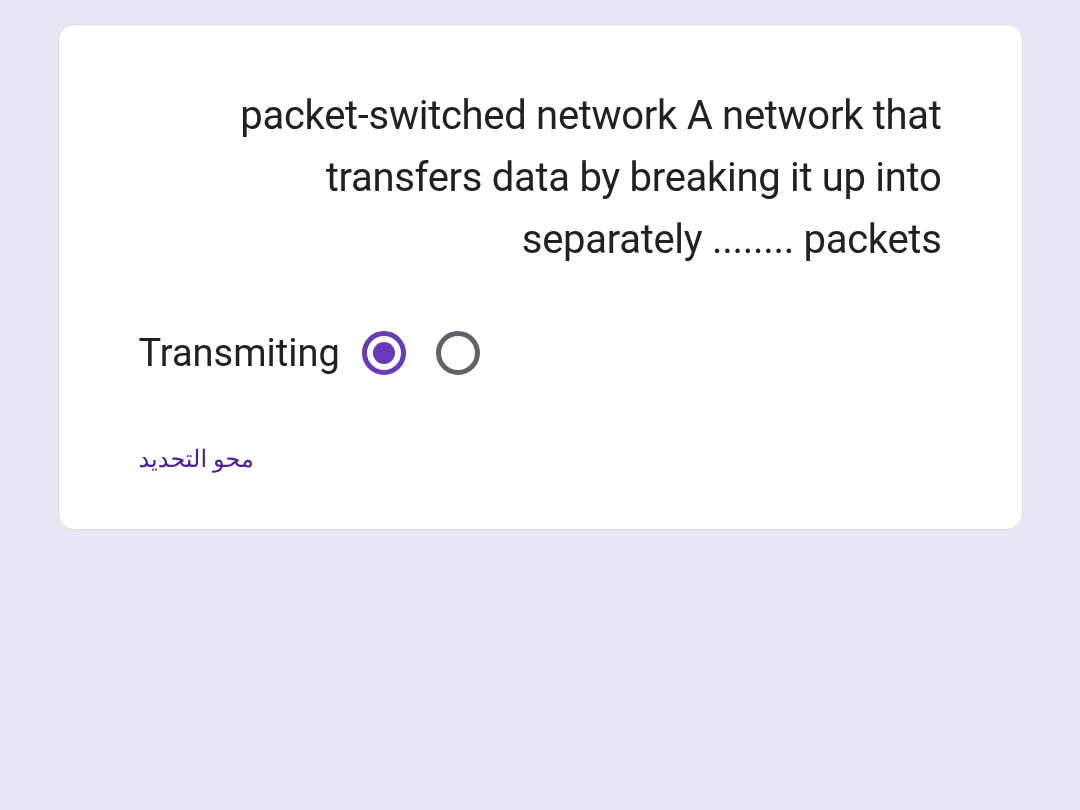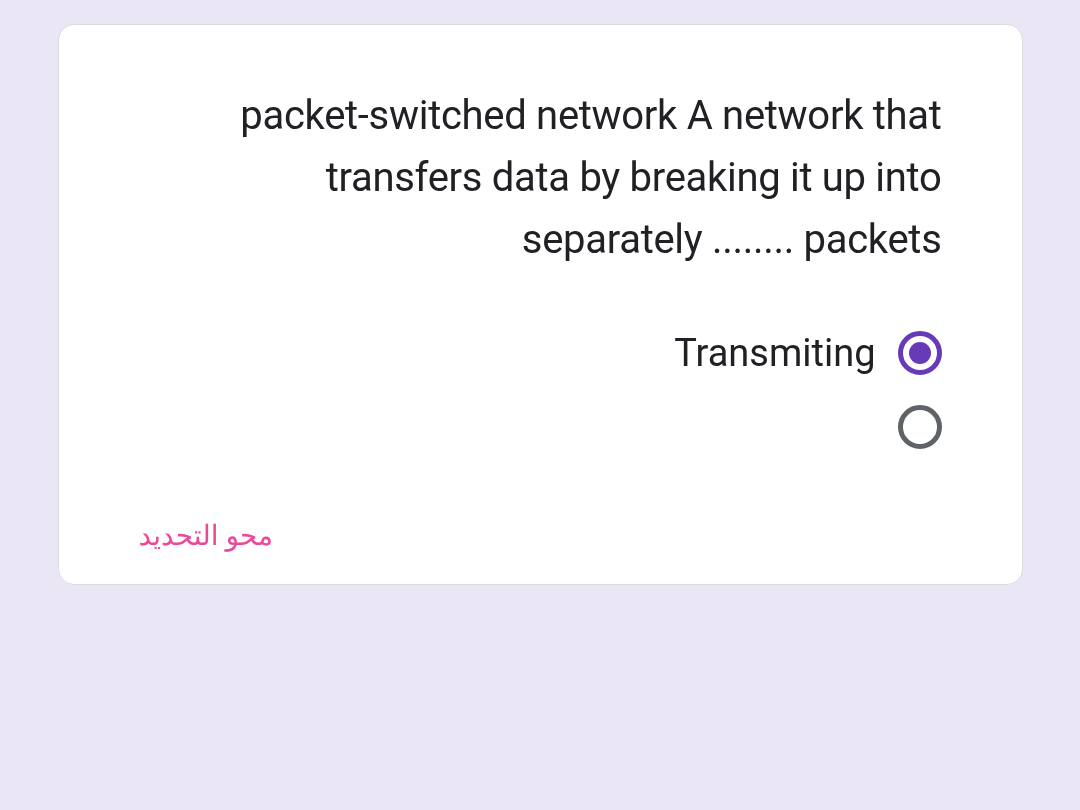--- a/index.html
+++ b/index.html
@@ -15,35 +15,34 @@
       display: flex;
       align-items: flex-start;
       justify-content: center;
       padding-top: 24px;
     }
     .card {
       background: #ffffff;
       border: 1px solid #dadce0;
       border-radius: 16px;
       width: 965px;
-      padding: 60px 80px 32px 80px;
+      padding: 60px 80px 56px 80px;
     }
     .question-text {
       font-size: 40px;
       line-height: 1.55;
       color: #202124;
       text-align: right;
       direction: ltr;
       margin-bottom: 60px;
       letter-spacing: -0.3px;
       font-weight: 400;
     }
     .options {
       display: flex;
-      flex-direction: column;
       gap: 30px;
       align-items: flex-end;
       margin-bottom: 70px;
     }
     .option {
       display: flex;
       align-items: center;
       justify-content: flex-end;
       gap: 22px;
       cursor: pointer;
@@ -69,22 +68,22 @@
       content: "";
       width: 22px;
       height: 22px;
       border-radius: 50%;
       background: #673ab7;
     }
     .radio.unselected {
       border: 5px solid #5f6368;
     }
     .clear-selection {
-      font-size: 28px;
-      color: #ec4899;
+      font-size: 24px;
+      color: #4c1d95;
       cursor: pointer;
       text-align: left;
       direction: rtl;
       display: inline-block;
     }
   </style>
 </head>
 <body>
 
 <div class="card">

